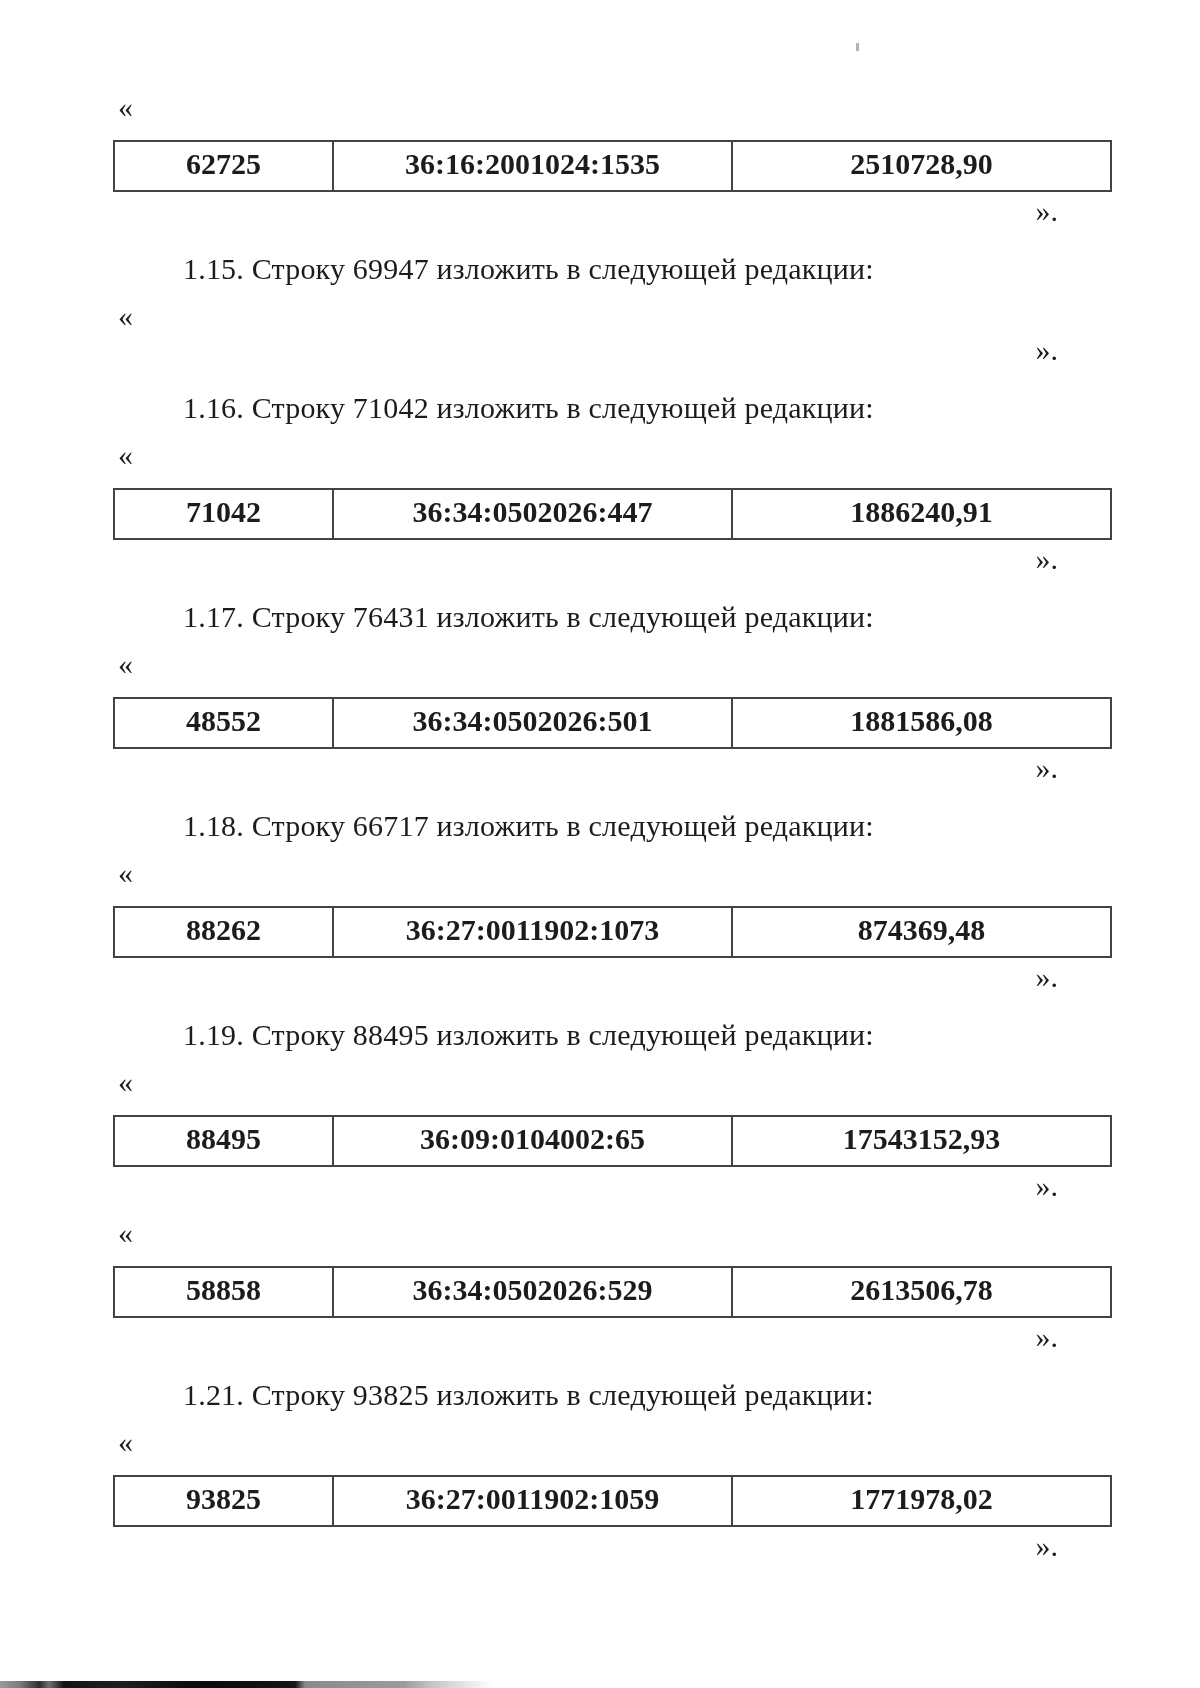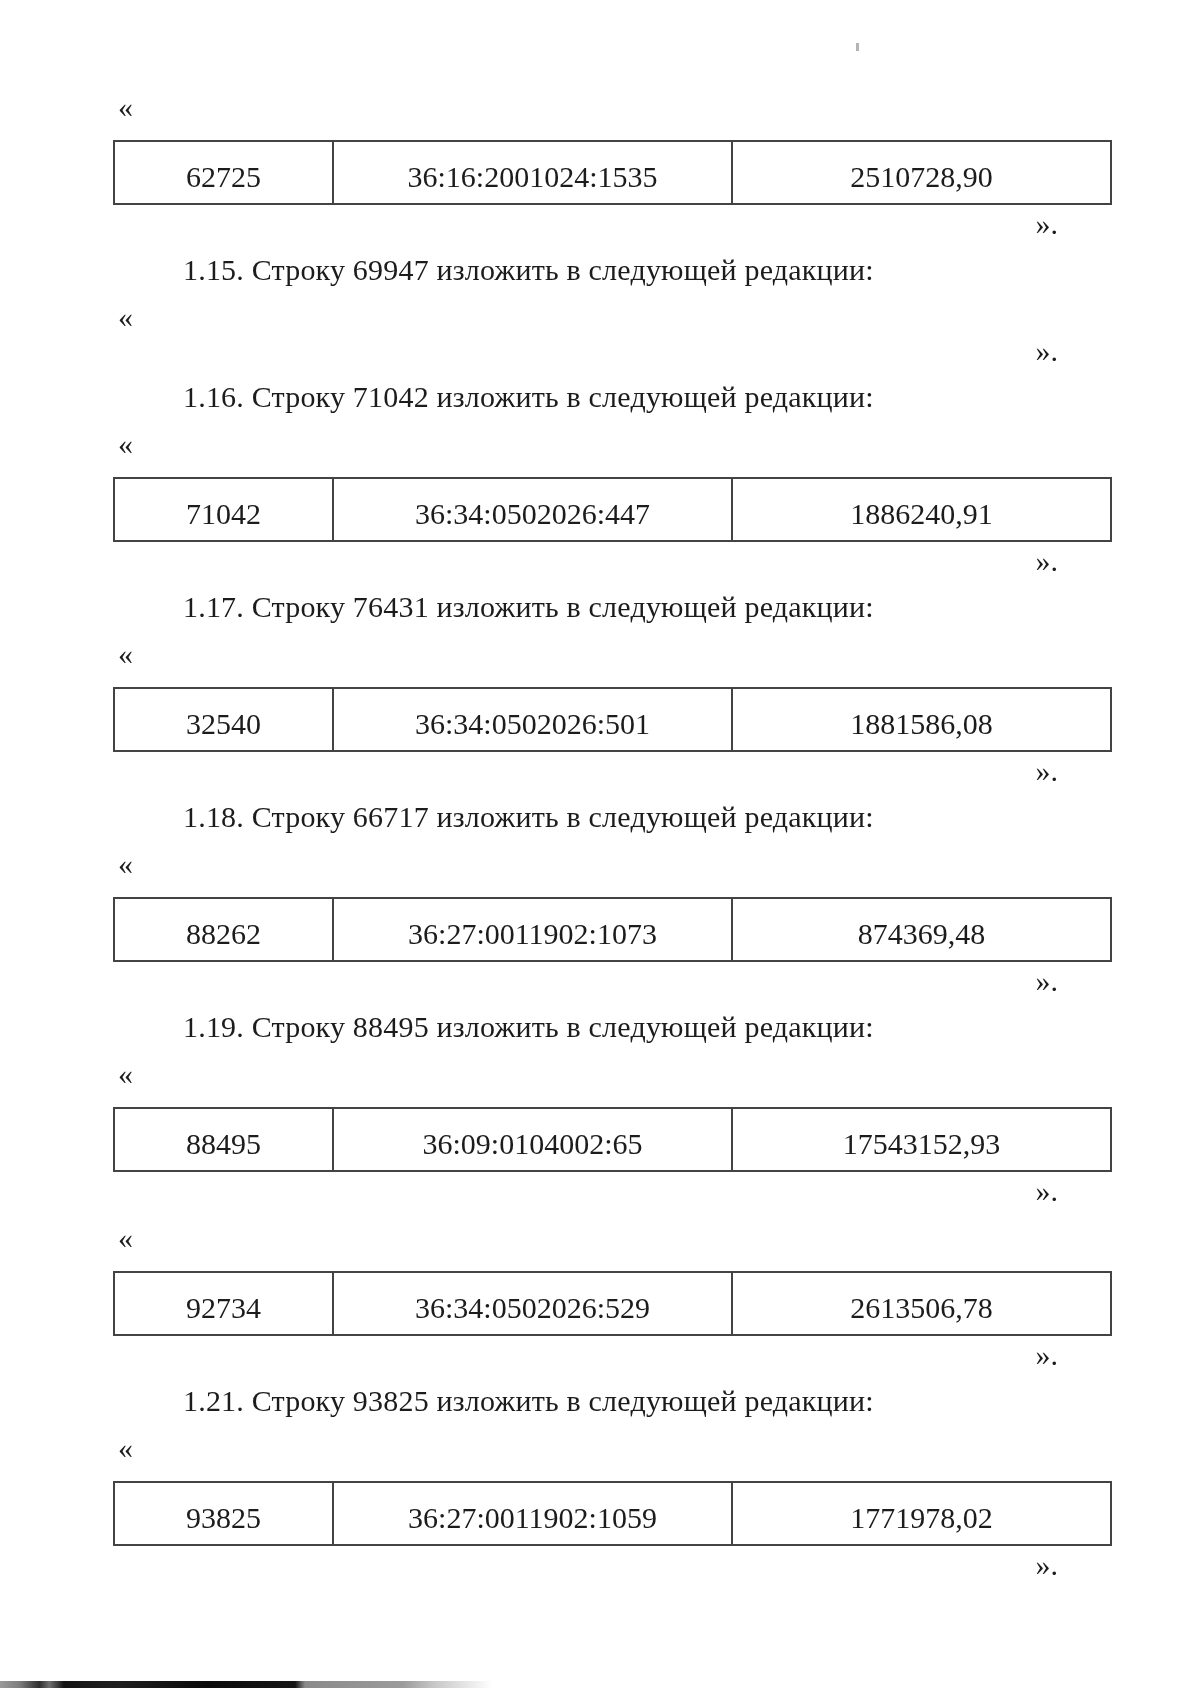--- a/index.html
+++ b/index.html
@@ -13,21 +13,21 @@
     color: #1c1c1c;
   }
   .content {
     position: absolute;
     left: 113px;
     top: 0;
     width: 967px;
   }
   .sec { margin: 0; padding: 0; }
   .heading {
-    margin: 16px 0 0 70px;
+    margin: 28px 0 0 70px;
     height: 30px;
     line-height: 30px;
     font-size: 30px;
     letter-spacing: 0.2px;
     white-space: nowrap;
   }
   .openq {
     margin: 17px 0 0 5px;
     height: 30px;
     line-height: 30px;
@@ -41,23 +41,24 @@
     table-layout: fixed;
     height: 52px;
   }
   table.row-table td {
     border: 2px solid #434343;
     box-shadow: 0 0 0 0.5px #8a8a8a;
     vertical-align: top;
     text-align: center;
     font-size: 30px;
     line-height: 34px;
-    padding: 18px 4px 9px 4px;
+    padding: 5px 4px 9px 4px;
     overflow: hidden;
     white-space: nowrap;
+    font-weight: bold;
   }
   td.c1 { width: 209px; }
   td.c2 { width: 389px; }
   td.c3 { width: 369px; margin-left: 32px; }
   .closeq {
     margin-top: 4px;
     height: 30px;
     line-height: 30px;
     font-size: 30px;
     text-align: right;
@@ -125,21 +126,21 @@
         </table>
       <div class="closeq">».</div>
     </section>
 
     <section class="sec">
       <p class="heading">1.17. Строку 76431 изложить в следующей редакции:</p>
       <div class="openq">«</div>
       <table class="row-table">
         <tbody>
             <tr>
-          <td class="c1">32540</td>
+          <td class="c1">48552</td>
           <td class="c2">36:34:0502026:501</td>
           <td class="c3">1881586,08</td>
         </tr>
       </tbody>
         </table>
       <div class="closeq">».</div>
     </section>
 
     <section class="sec">
       <p class="heading">1.18. Строку 66717 изложить в следующей редакции:</p>
@@ -169,21 +170,21 @@
       </tbody>
         </table>
       <div class="closeq">».</div>
     </section>
 
     <section class="sec">
       <div class="openq">«</div>
       <table class="row-table">
         <tbody>
             <tr>
-          <td class="c1">92734</td>
+          <td class="c1">58858</td>
           <td class="c2">36:34:0502026:529</td>
           <td class="c3">2613506,78</td>
         </tr>
       </tbody>
         </table>
       <div class="closeq">».</div>
     </section>
 
     <section class="sec">
       <p class="heading">1.21. Строку 93825 изложить в следующей редакции:</p>

